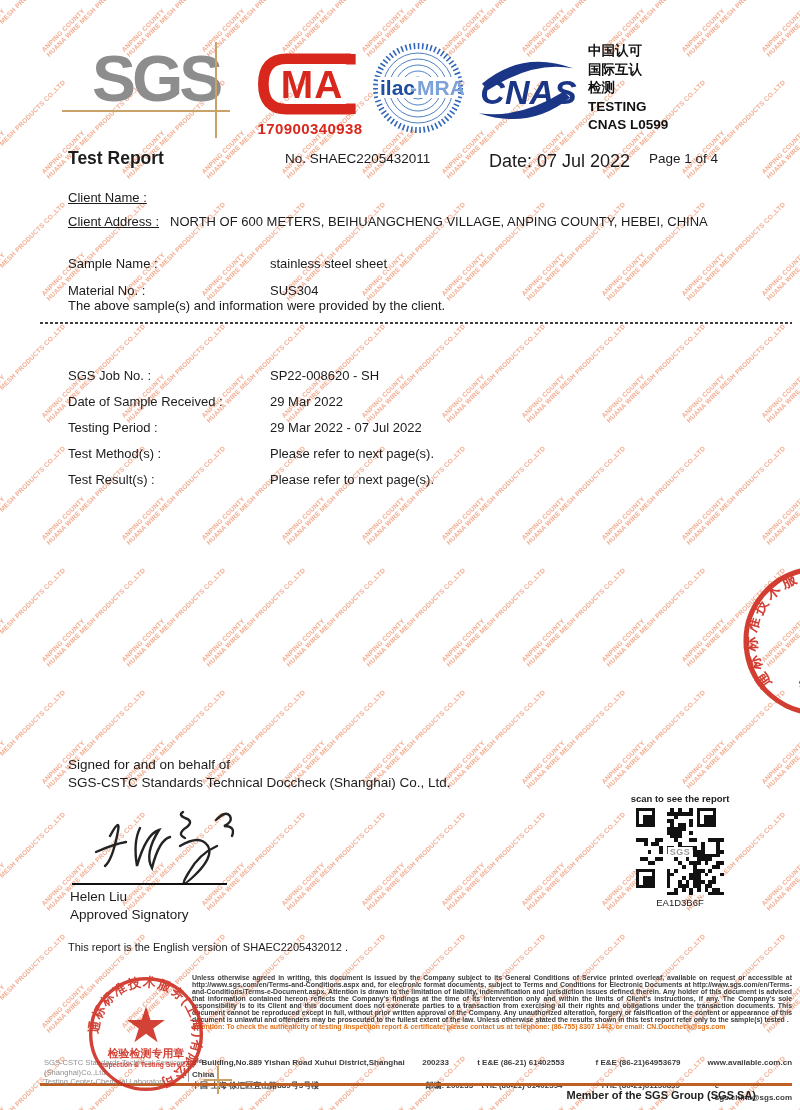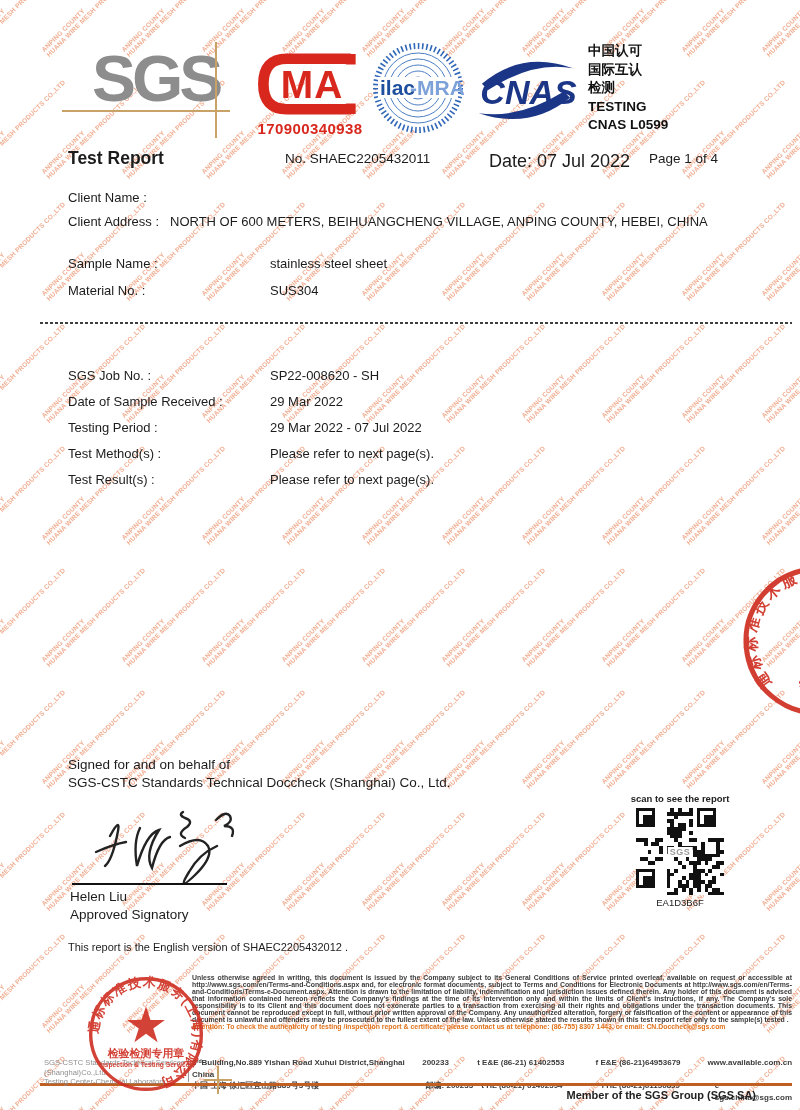--- a/index.html
+++ b/index.html
@@ -27,21 +27,21 @@
   .accr{position:absolute;left:588px;top:42px;font-size:13.5px;font-weight:bold;line-height:18.5px;color:#111;}
   
   .title-row{position:absolute;top:148px;left:0;width:800px;height:24px;}
   .t-title{position:absolute;left:68px;top:0;font-size:17.5px;font-weight:bold;}
   .t-no{position:absolute;left:285px;top:3px;font-size:13.5px;}
   .t-date{position:absolute;left:489px;top:3px;font-size:18px;}
   .t-page{position:absolute;left:649px;top:3px;font-size:13.5px;}
   
   .client{position:absolute;left:68px;top:190px;width:700px;font-size:13px;}
   .client .row{display:flex;margin-bottom:9px;}
-  .client .lbl{min-width:102px;}
+  .client .lbl{min-width:102px;text-decoration:underline;}
   
   .sample{position:absolute;left:68px;top:256px;width:720px;font-size:13px;}
   .sample .row{display:flex;margin-bottom:12px;}
   .sample .lbl{min-width:202px;}
   .sample-note{margin-top:-2px;}
   .dash-line{position:absolute;left:40px;top:322px;width:752px;height:1.6px;
     background:repeating-linear-gradient(90deg,#3e3e3e 0 3px,transparent 3px 5px);}
   
   .job{position:absolute;left:68px;top:368px;width:720px;font-size:13px;}
   .job .row{display:flex;margin-bottom:11px;}
@@ -590,20 +590,21 @@
 
     <div class="sample">
       <div class="row">
         <span class="lbl">Sample Name :</span>
         <span>stainless steel sheet</span>
       </div>
       <div class="row" style="margin-bottom:2px">
         <span class="lbl">Material No. :</span>
         <span>SUS304</span>
       </div>
+      <div class="sample-note">The above sample(s) and information were provided by the client.</div>
     </div>
     <div class="dash-line"></div>
 
     <div class="job">
       <div class="row">
         <span class="lbl">SGS Job No. :</span>
         <span>SP22-008620 - SH</span>
       </div>
       <div class="row">
         <span class="lbl">Date of Sample Received :</span>

